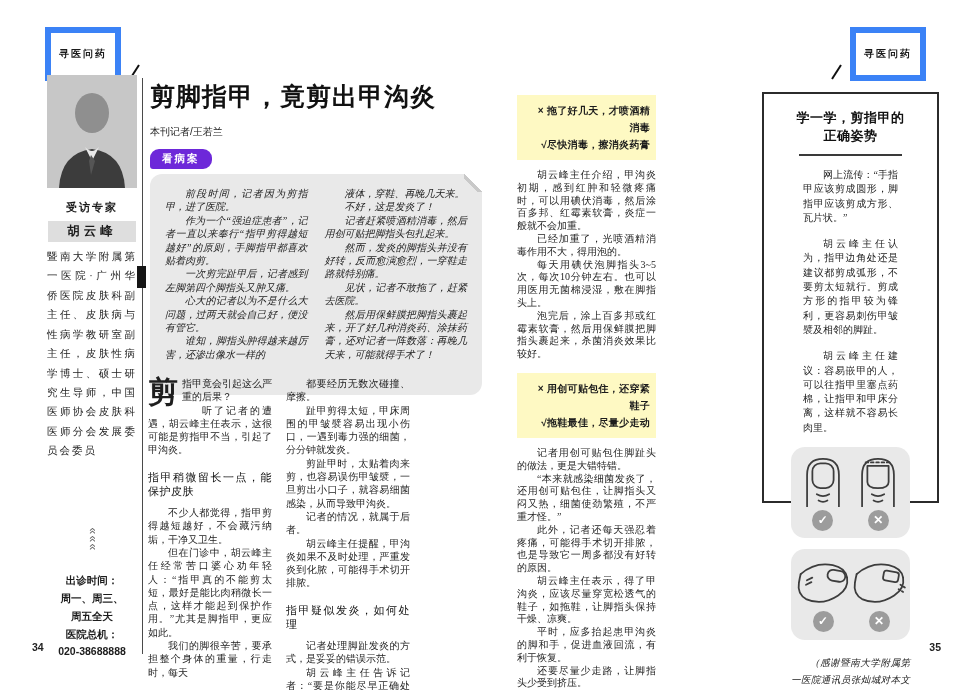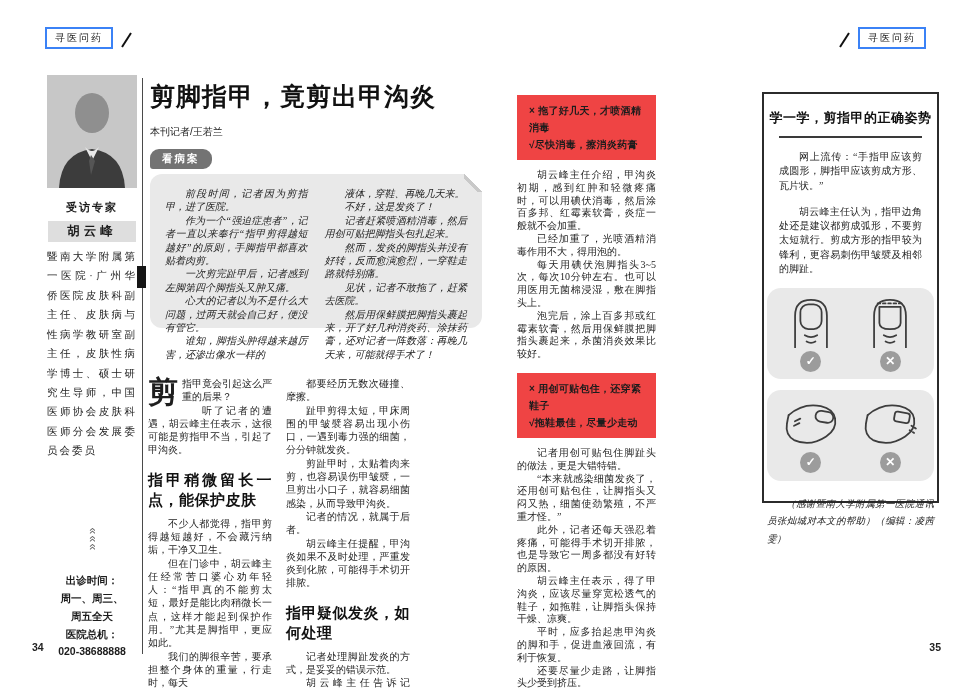--- a/index.html
+++ b/index.html
@@ -4,21 +4,21 @@
 <style>
   html,body { margin:0; padding:0; background:#ffffff; }
   .spread {
     position:relative; width:973px; height:690px; background:#fff;
     font-family:"Liberation Sans", sans-serif; color:#1c1c1c; overflow:hidden;
   }
   
   .header-tag { position:absolute; display:flex; align-items:flex-end; gap:5px; }
   .header-tag.left { left:45px; top:27px; }
   .header-tag.right { right:47px; top:27px; }
-  .tag-box { border:2px solid #3b82f6; padding:2px 8px; font-size:10px; font-weight:normal; letter-spacing:2px; background:#fff; }
+  .tag-box { border:6px solid #3b82f6; padding:14px 8px; font-size:10px; font-weight:bold; letter-spacing:2px; background:#fff; }
   .pen { width:16px; height:18px; }
   .pagenum { position:absolute; font-size:10.5px; font-weight:bold; color:#222; }
   .pagenum.left { left:32px; top:641px; }
   .pagenum.right { right:32px; top:641px; }
 
   
   .sidebar { position:absolute; left:47px; top:75px; width:90px; height:580px; }
   .photo { width:90px; height:113px; background:linear-gradient(#d2d2d2,#b5b5b5); overflow:hidden; }
   .expert-label { margin-top:12px; text-align:center; font-weight:bold; font-size:11px; letter-spacing:2px; }
   .expert-name { margin:6px 1px 0; background:#dedede; text-align:center; font-weight:bold; font-size:12.5px; padding:2px 16px; letter-spacing:4px; }
@@ -26,42 +26,42 @@
   .chevrons { position:absolute; left:0; right:0; top:452px; text-align:center; color:#666; }
   .chevrons .c { display:block; height:8px; line-height:8px; font-size:12px; transform:rotate(-90deg); }
   .visit { position:absolute; left:-8px; right:-8px; top:497px; text-align:center; font-weight:bold; font-size:10.5px; line-height:1.7; }
   .divider { position:absolute; left:142px; top:78px; width:1px; height:576px; background:#4a4a4a; }
   .divider-tick { position:absolute; left:137px; top:266px; width:9px; height:22px; background:#151515; }
 
   
   .main34 { position:absolute; left:150px; top:80px; width:332px; }
   .title { font-size:25px; font-weight:900; letter-spacing:1px; color:#111; }
   .byline { margin-top:12px; font-size:10px; color:#222; }
-  .badge { display:inline-block; margin-top:10px; background:#737373; color:#fff; font-size:10.5px; font-weight:bold; padding:3px 12px; border-radius:9px 9px 9px 3px; letter-spacing:2px; }
-  .casebox { position:relative; margin-top:5px; background:#e9e9e9; border-radius:12px 0 12px 12px; padding:13px 15px; height:154px; box-sizing:border-box; display:flex; gap:17px; }
+  .badge { display:inline-block; margin-top:10px; background:#6d28d9; color:#fff; font-size:10.5px; font-weight:bold; padding:3px 12px; border-radius:9px 9px 9px 3px; letter-spacing:2px; }
+  .casebox { position:relative; margin-top:5px; background:#e9e9e9; border-radius:12px 0 12px 12px; padding:13px 15px; height:221px; box-sizing:border-box; display:flex; gap:17px; }
   .fold { position:absolute; top:0; right:0; width:18px; height:18px;
     background:linear-gradient(to bottom left, #fff 48%, #c9c9c9 48%, #c9c9c9 62%, #e9e9e9 62%); }
   .case-col { flex:1; font-family:"Liberation Serif", serif; font-style:italic; font-size:10px; line-height:1.34; text-align:justify; color:#222; }
   .case-col p { margin:0; text-indent:2em; }
 
   .body34 { position:absolute; left:148px; top:377px; width:262px; display:flex; gap:14px; }
   .bcol { width:124px; font-family:"Liberation Serif", serif; font-size:10px; line-height:1.33; text-align:justify; color:#1e1e1e; }
   .bcol p { margin:0; text-indent:2em; }
   .bcol p.intro { text-indent:0; }
   .dropcap { float:left; font-size:30px; line-height:0.95; font-weight:bold; margin:1px 4px 0 0; font-family:"Liberation Serif", serif; }
-  .subhead { font-weight:bold; font-size:15px; margin:13px 0 7px; text-indent:0; font-family:"Liberation Sans", sans-serif; letter-spacing:0.5px; color:#111; }
+  .subhead { font-weight:normal; font-size:11px; margin:13px 0 7px; text-indent:0; font-family:"Liberation Sans", sans-serif; letter-spacing:0.5px; color:#111; }
 
   
   .col35 { position:absolute; left:517px; top:95px; width:139px; }
-  .advbox { background:#ef4444; padding:7px 6px 7px 12px; font-size:10px; font-weight:bold; line-height:1.7; margin-bottom:9px; letter-spacing:0.3px; }
+  .advbox { background:#fef9c3; padding:7px 6px 7px 12px; font-size:10px; font-weight:bold; line-height:1.7; margin-bottom:9px; letter-spacing:0.3px;text-align:right; }
   .advsec { font-family:"Liberation Serif", serif; font-size:10px; line-height:1.28; text-align:justify; margin-bottom:12px; color:#1e1e1e; }
   .advsec p { margin:0; text-indent:2em; }
 
   
-  .tipsbox { position:absolute; left:762px; top:92px; width:177px; height:411px; border:2px solid #2b2b2b; box-sizing:border-box; padding:15px 3px 10px; background:#fff; }
+  .tipsbox { position:absolute; left:762px; top:92px; width:177px; height:411px; border:2px solid #2b2b2b; box-sizing:border-box; padding:15px 27px 10px; background:#fff; }
   .tips-title { text-align:center; font-weight:900; font-size:13px; letter-spacing:0.5px; color:#111; }
   .tips-rule { width:86%; border-bottom:2px solid #3a3a3a; margin:9px auto 11px; }
   .tips-paras { font-family:"Liberation Serif", serif; font-size:10px; line-height:1.43; text-align:justify; color:#1e1e1e; }
   .tips-paras p { margin:12px; text-indent:2em; }
   .figbox { background:#e9e9e9; border-radius:14px; height:91px; margin-top:11px; display:flex; justify-content:space-around; align-items:center; padding:5px 4px; box-sizing:border-box; }
   .fig { display:flex; flex-direction:column; align-items:center; gap:3px; }
   .mark { width:21px; height:21px; border-radius:50%; background:#9c9c9c; color:#fff; font-size:12px; font-weight:bold; display:flex; align-items:center; justify-content:center; }
   .tips-footer { margin-top:15px; font-family:"Liberation Serif", serif; font-style:italic; font-size:9.5px; line-height:1.8; text-align:justify; text-indent:2em; color:#222; }
   .lineart { stroke:#3d3d3d; fill:none; stroke-width:2; stroke-linecap:round; stroke-linejoin:round; }
 </style>
@@ -184,20 +184,21 @@
     </div>
 
   </div>
 
   <div class="tipsbox">
     <div class="tips-title">学一学，剪指甲的正确姿势</div>
     <div class="tips-rule"></div>
     <div class="tips-paras">
       <p>网上流传：“手指甲应该剪成圆形，脚指甲应该剪成方形、瓦片状。”</p>
       <p>胡云峰主任认为，指甲边角处还是建议都剪成弧形，不要剪太短就行。剪成方形的指甲较为锋利，更容易刺伤甲皱襞及相邻的脚趾。</p>
+      <p>胡云峰主任建议：容易嵌甲的人，可以往指甲里塞点药棉，让指甲和甲床分离，这样就不容易长肉里。</p>
     </div>
 
     <div class="figbox">
       <div class="fig">
         <svg width="46" height="52" viewBox="0 0 52 58">
           <path class="lineart" d="M8 58 V22 Q8 4 26 4 Q44 4 44 22 V58"></path>
           <rect class="lineart" x="14" y="9" width="24" height="28" rx="9" fill="#fff"></rect>
           <path class="lineart" d="M19 44 Q26 48 33 44"></path>
           <path class="lineart" d="M21 51 Q26 54 31 51"></path>
         </svg>

